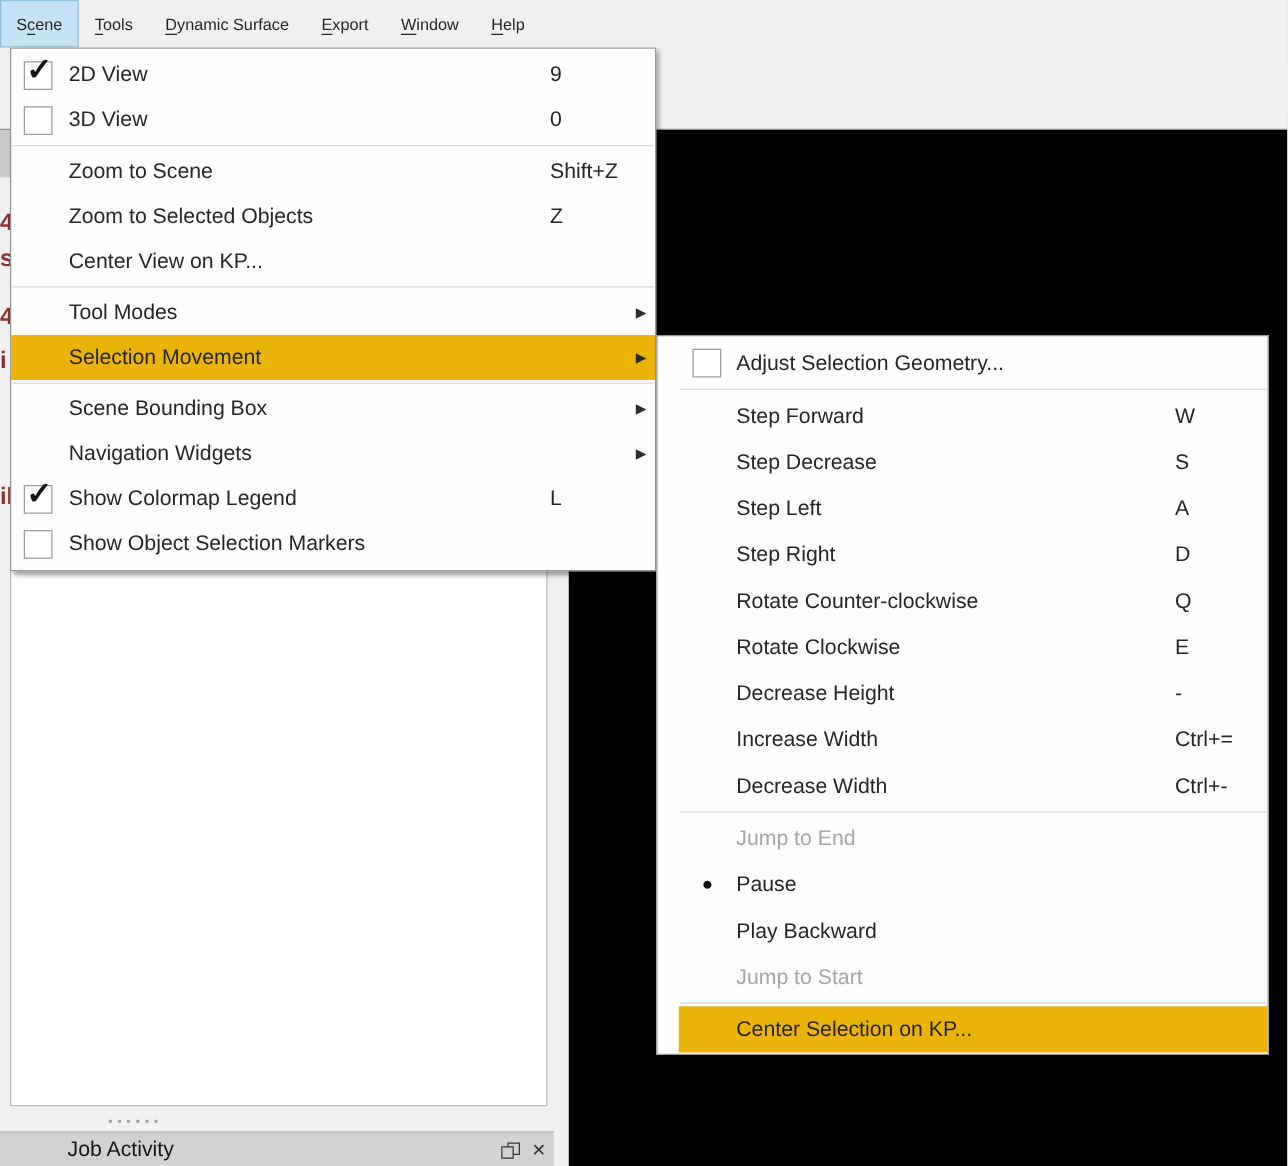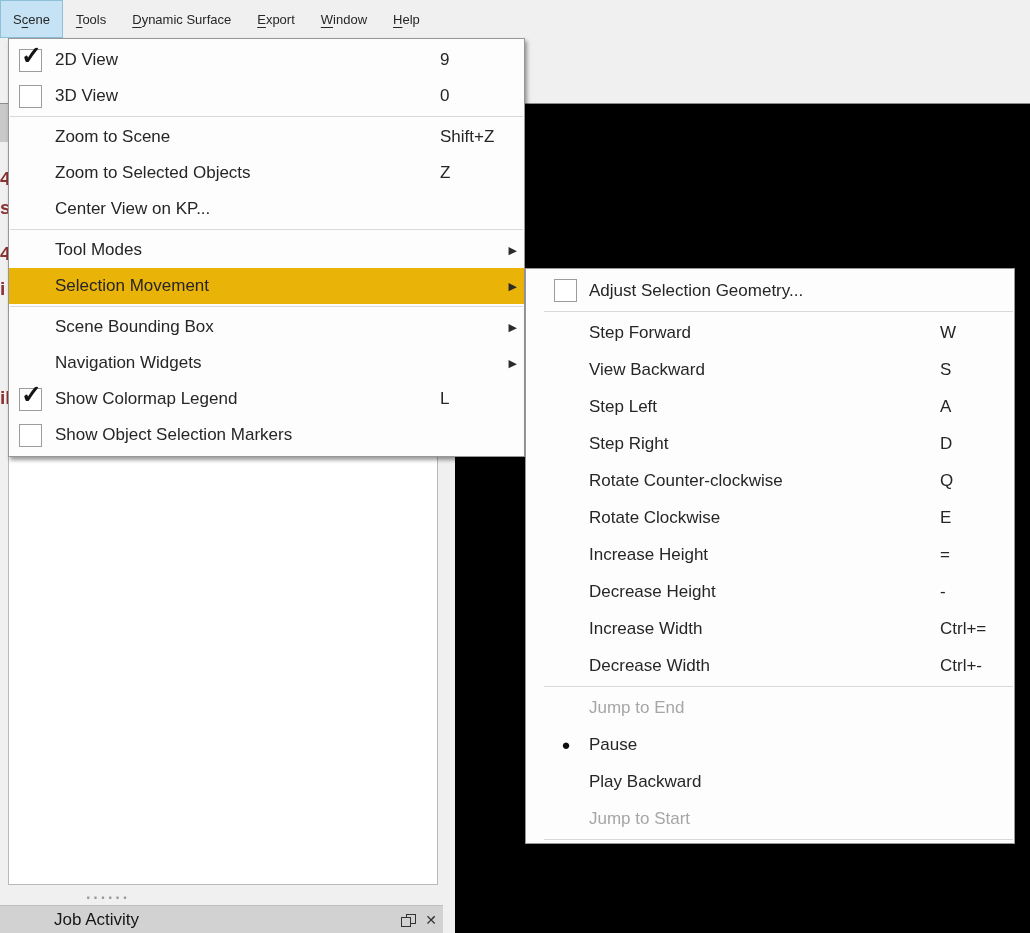--- a/index.html
+++ b/index.html
@@ -230,21 +230,21 @@
       <span class="sc"></span>
     </div>
     <div class="msep"></div>
     <div class="mrow">
       <span class="gutter"></span>
       <span class="lbl">Step Forward</span>
       <span class="sc">W</span>
     </div>
     <div class="mrow">
       <span class="gutter"></span>
-      <span class="lbl">View Backward</span>
+      <span class="lbl">Step Decrease</span>
       <span class="sc">S</span>
     </div>
     <div class="mrow">
       <span class="gutter"></span>
       <span class="lbl">Step Left</span>
       <span class="sc">A</span>
     </div>
     <div class="mrow">
       <span class="gutter"></span>
       <span class="lbl">Step Right</span>
@@ -255,25 +255,20 @@
       <span class="lbl">Rotate Counter-clockwise</span>
       <span class="sc">Q</span>
     </div>
     <div class="mrow">
       <span class="gutter"></span>
       <span class="lbl">Rotate Clockwise</span>
       <span class="sc">E</span>
     </div>
     <div class="mrow">
       <span class="gutter"></span>
-      <span class="lbl">Increase Height</span>
-      <span class="sc">=</span>
-    </div>
-    <div class="mrow">
-      <span class="gutter"></span>
       <span class="lbl">Decrease Height</span>
       <span class="sc">-</span>
     </div>
     <div class="mrow">
       <span class="gutter"></span>
       <span class="lbl">Increase Width</span>
       <span class="sc">Ctrl+=</span>
     </div>
     <div class="mrow">
       <span class="gutter"></span>
@@ -297,15 +292,20 @@
       <span class="gutter"></span>
       <span class="lbl">Play Backward</span>
       <span class="sc"></span>
     </div>
     <div class="mrow">
       <span class="gutter"></span>
       <span class="lbl dis">Jump to Start</span>
       <span class="sc"></span>
     </div>
     <div class="msep"></div>
+    <div class="mrow hl">
+      <span class="gutter"></span>
+      <span class="lbl">Center Selection on KP...</span>
+      <span class="sc"></span>
+    </div>
   </div>
 
 </div>
 
 </body></html>

